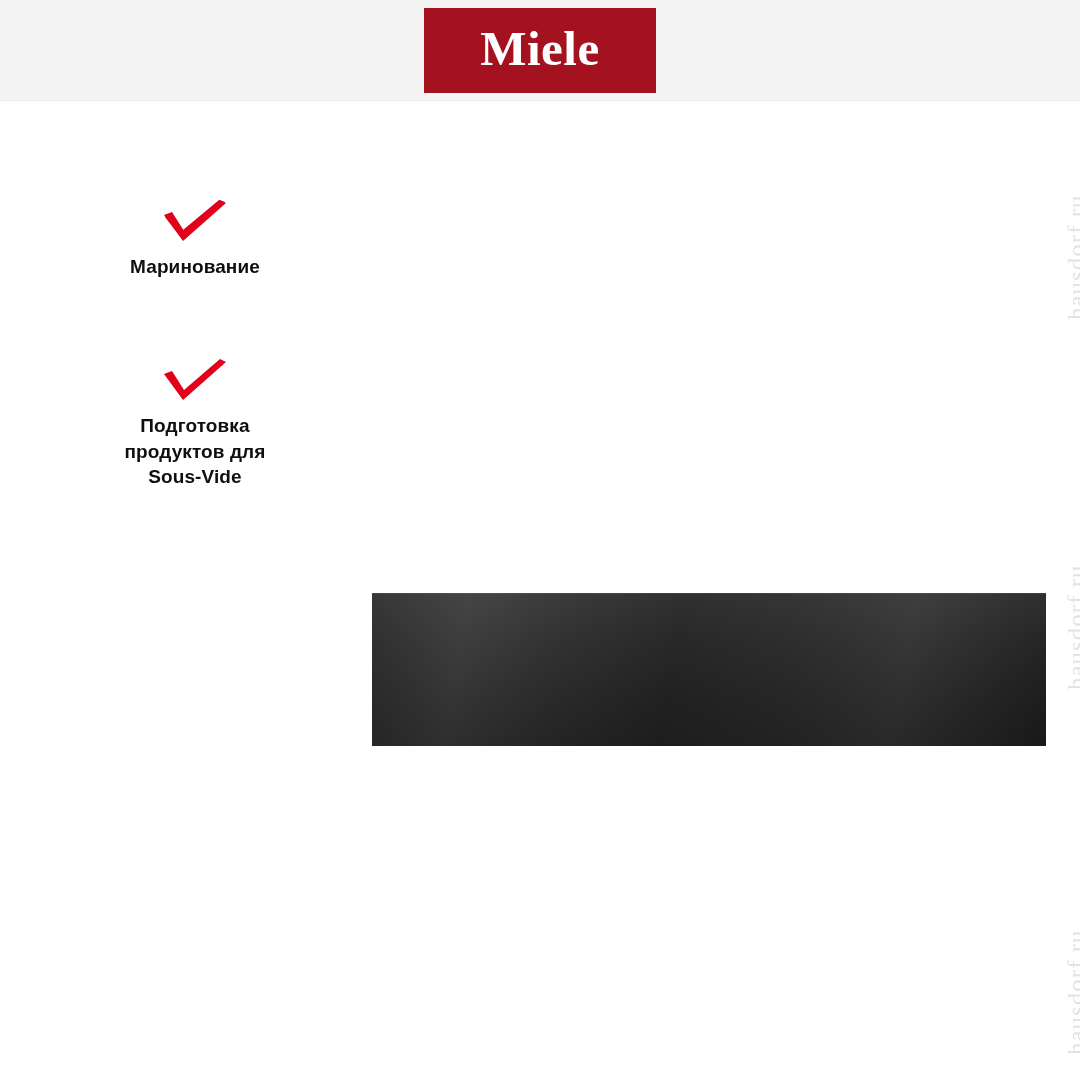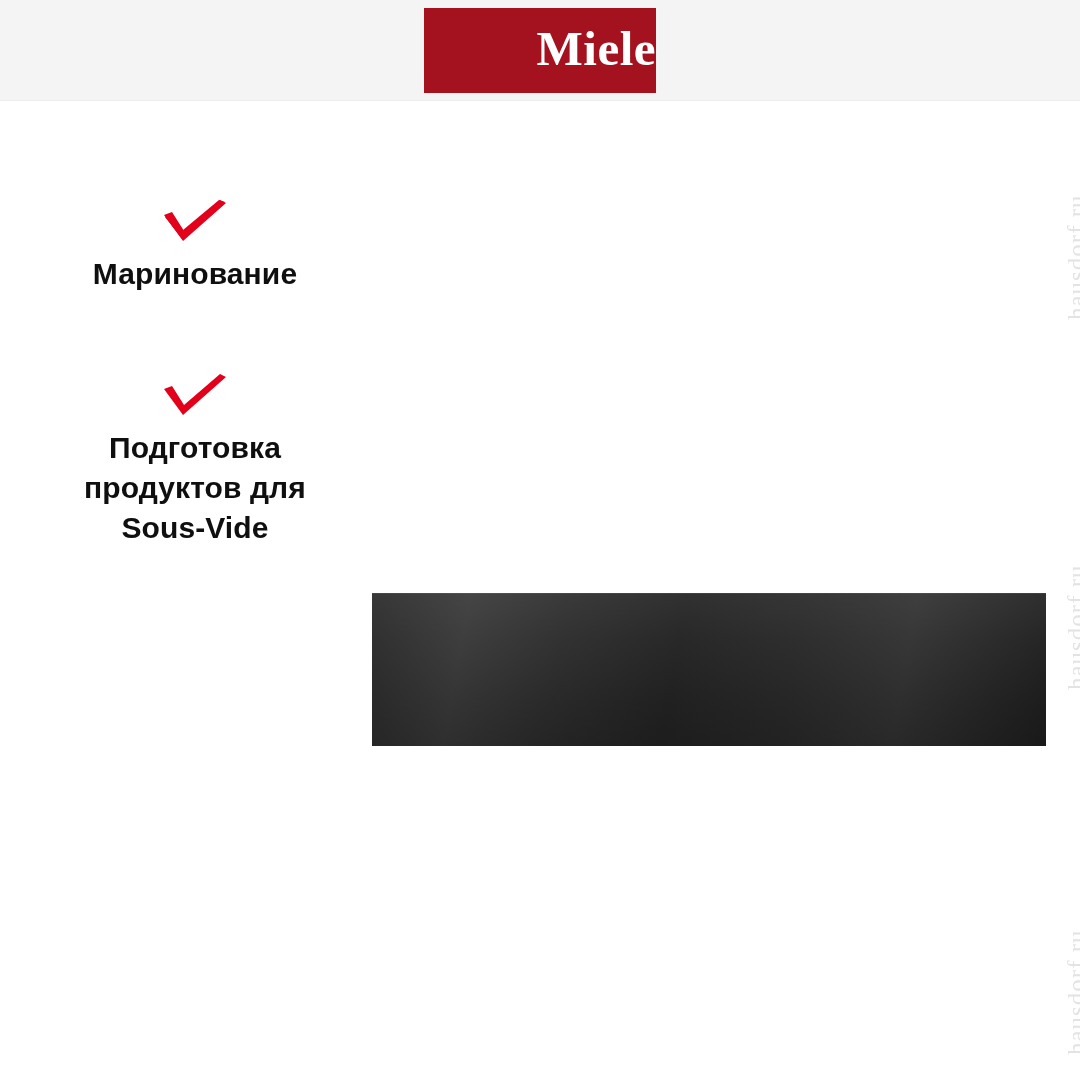--- a/index.html
+++ b/index.html
@@ -27,21 +27,21 @@
   }
   .logo-box {
     position: absolute;
     left: 424px;
     top: 8px;
     width: 232px;
     height: 85px;
     background: #a4121f;
     display: flex;
     align-items: center;
-    justify-content: flex-end;
+    justify-content: center;
   }
   .logo-text {
     color: #ffffff;
     font-family: "Liberation Serif", serif;
     font-weight: bold;
     font-size: 49px;
     letter-spacing: 0.5px;
     line-height: 1;
     padding-bottom: 4px;
   }
@@ -65,21 +65,21 @@
     position: relative;
   }
   .check-wrap svg {
     position: absolute;
     left: 50%;
     top: 0;
     transform: translateX(-50%);
     display: block;
   }
   .feature-label {
-    font-size: 30px;
+    font-size: 19px;
     font-weight: bold;
     color: #0f0f0f;
     line-height: 1.33;
     letter-spacing: 0.1px;
   }
 
   .feature-1 { margin-bottom: 80px; }
   .feature-2 { margin-bottom: 70px; }
 
   

